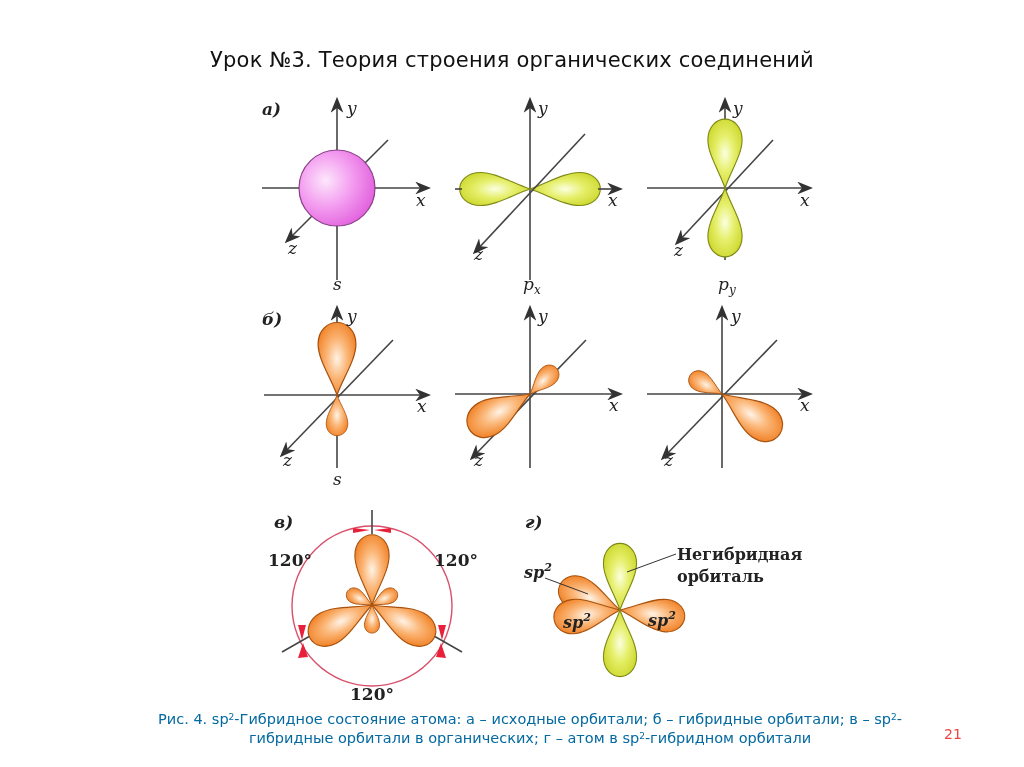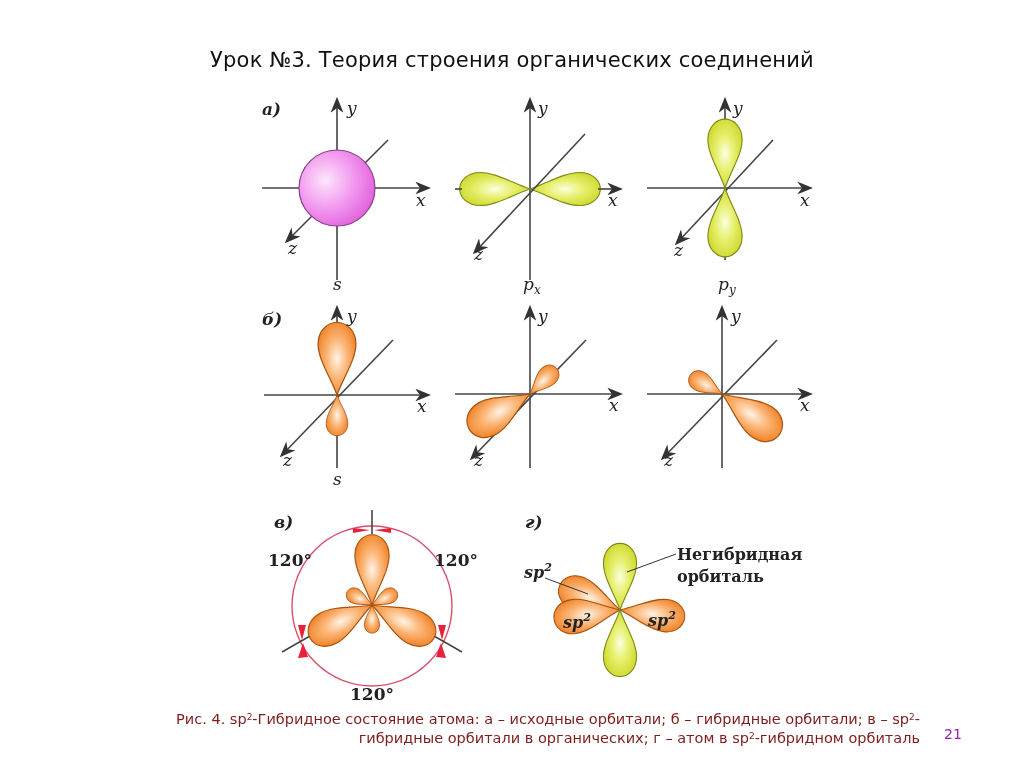--- a/index.html
+++ b/index.html
@@ -1,21 +1,21 @@
 <!DOCTYPE html>
 <html><head>
 <meta charset="utf-8">
 <style>
   html,body{margin:0;padding:0;background:#ffffff;}
   body{width:1024px;height:767px;position:relative;overflow:hidden;font-family:"DejaVu Sans",sans-serif;}
   .title{position:absolute;left:0;width:1024px;top:48px;text-align:center;font-size:21px;color:#111;font-family:"DejaVu Sans",sans-serif;letter-spacing:0.2px;}
   svg.fig{position:absolute;left:0;top:0;}
-  .caption{position:absolute;left:140px;width:780px;top:710px;text-align:right;font-size:14.5px;line-height:19px;color:#7f1d1d;font-family:"DejaVu Sans",sans-serif;}
+  .caption{position:absolute;left:140px;width:780px;top:710px;text-align:center;font-size:14.5px;line-height:19px;color:#0369a1;font-family:"DejaVu Sans",sans-serif;}
   .caption sup{font-size:9px;vertical-align:top;position:relative;top:-2px;}
-  .pagenum{position:absolute;left:944px;top:726px;font-size:14px;color:#a21caf;font-family:"DejaVu Sans",sans-serif;}
+  .pagenum{position:absolute;left:944px;top:726px;font-size:14px;color:#ef4444;font-family:"DejaVu Sans",sans-serif;}
   .lbl{font-family:"DejaVu Serif",serif;font-style:italic;fill:#222;}
   .lblb{font-family:"DejaVu Serif",serif;fill:#222;font-weight:bold;}
   .axis{stroke:#444;stroke-width:1.6;fill:none;}
 </style>
 </head>
 <body>
 
 <div class="title">Урок №3. Теория строения органических соединений</div>
 
 <svg class="fig" width="1024" height="767">
@@ -169,16 +169,16 @@
     <text class="lblb" x="677" y="560" font-size="16">Негибридная</text>
     <text class="lblb" x="677" y="582" font-size="16">орбиталь</text>
     <text class="lbl" x="524" y="578" font-size="16" font-weight="bold">sp<tspan font-size="11" dy="-7">2</tspan></text>
     <text class="lbl" x="563" y="628" font-size="16" font-weight="bold">sp<tspan font-size="11" dy="-7">2</tspan></text>
     <text class="lbl" x="648" y="626" font-size="16" font-weight="bold">sp<tspan font-size="11" dy="-7">2</tspan></text>
   </g>
 </svg>
 
 <div class="caption">
   <span>Рис. 4. sp</span><sup>2</sup><span>-Гибридное состояние атома: а – исходные орбитали; б – гибридные орбитали; в – sp</span><sup>2</sup><span>-</span><br>
-  <span>гибридные орбитали в органических; г – атом в sp</span><sup>2</sup><span>-гибридном орбиталь</span>
+  <span>гибридные орбитали в органических; г – атом в sp</span><sup>2</sup><span>-гибридном орбитали</span>
 </div>
 
 <div class="pagenum">21</div>
 
 </body></html>

